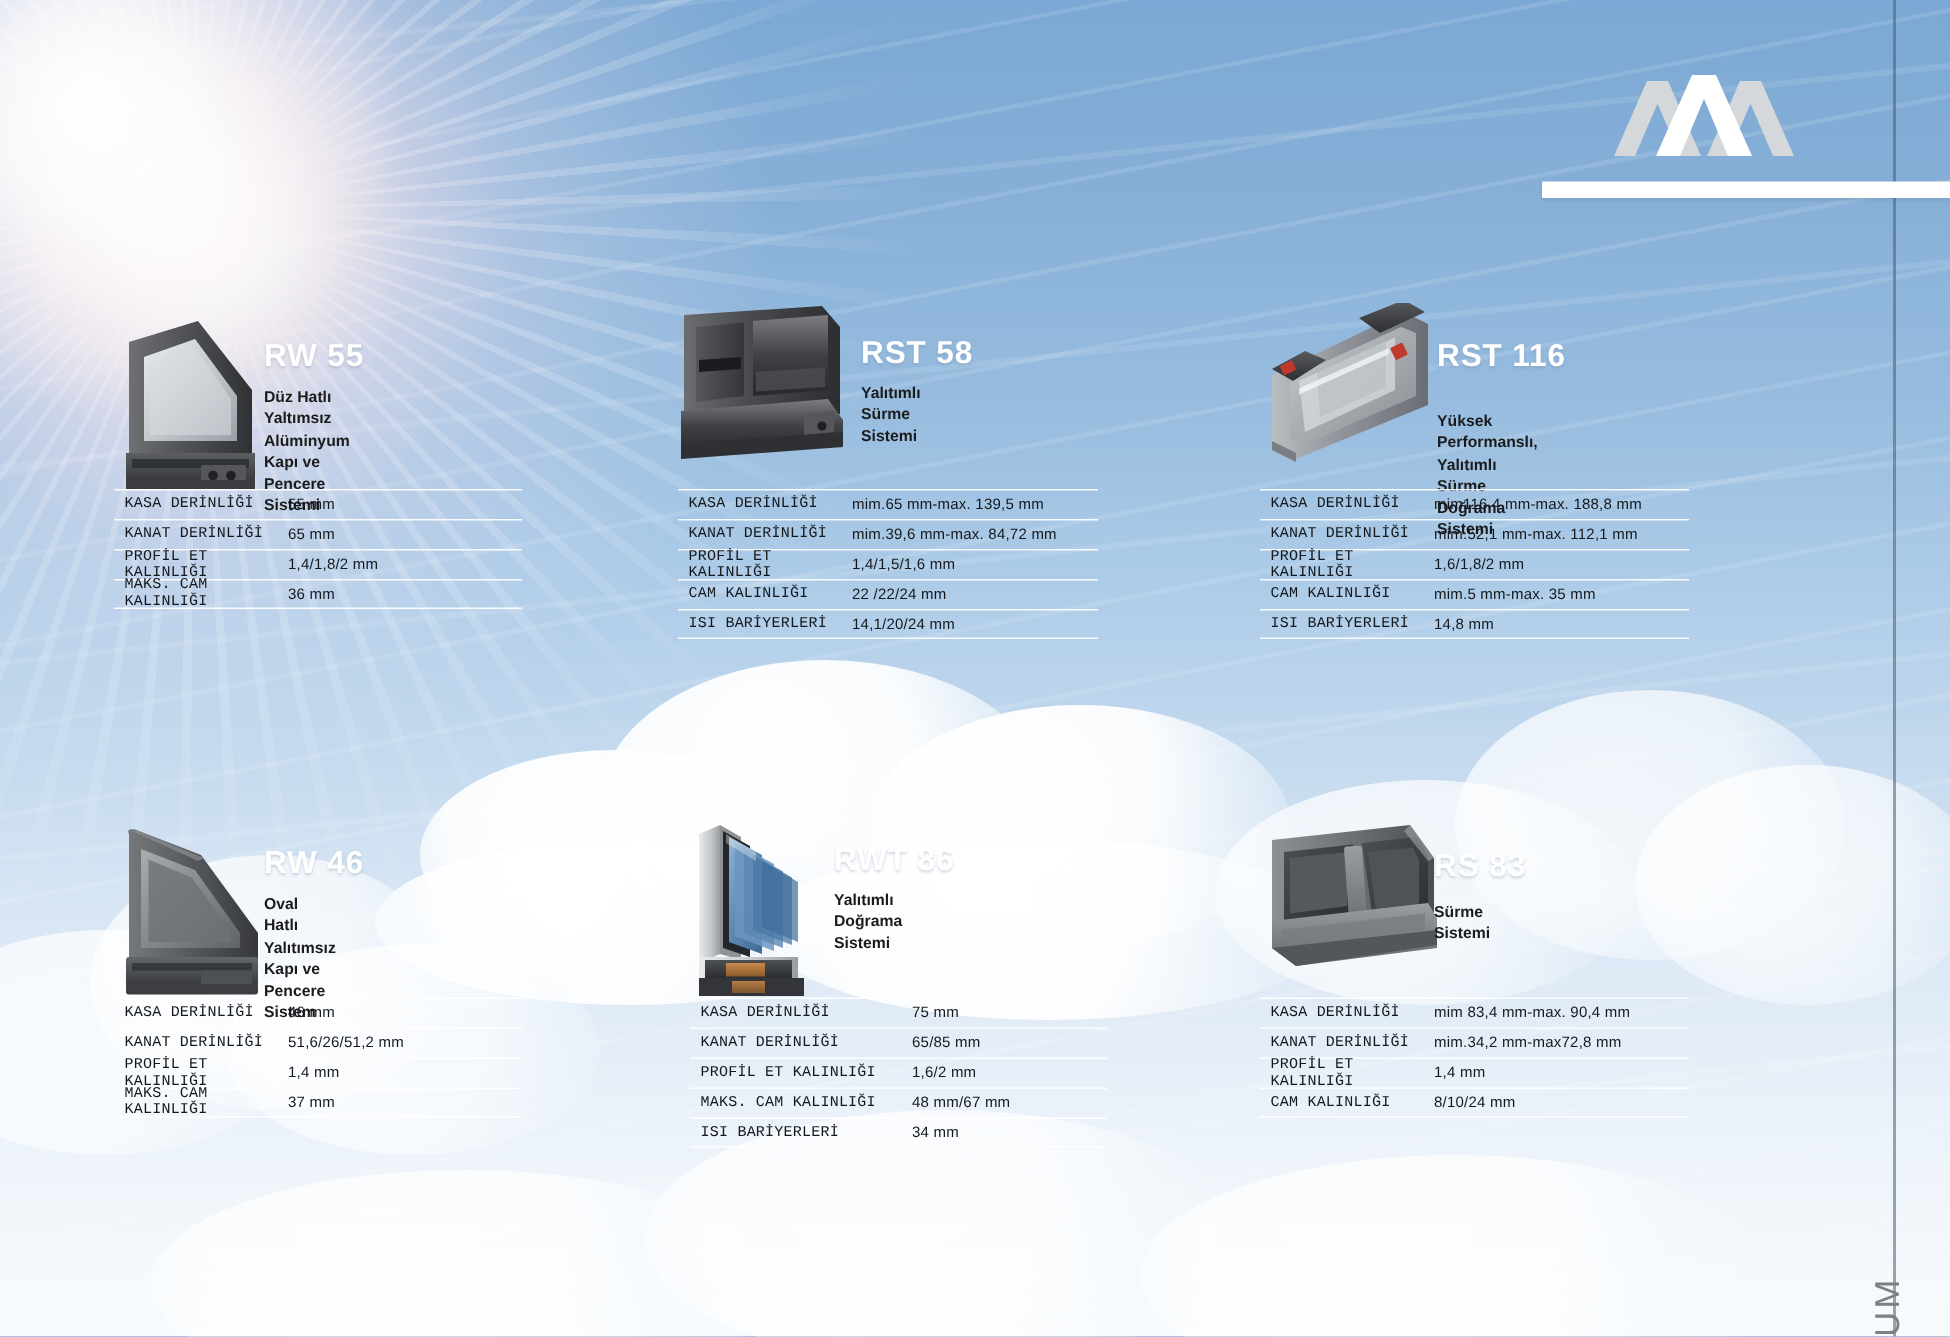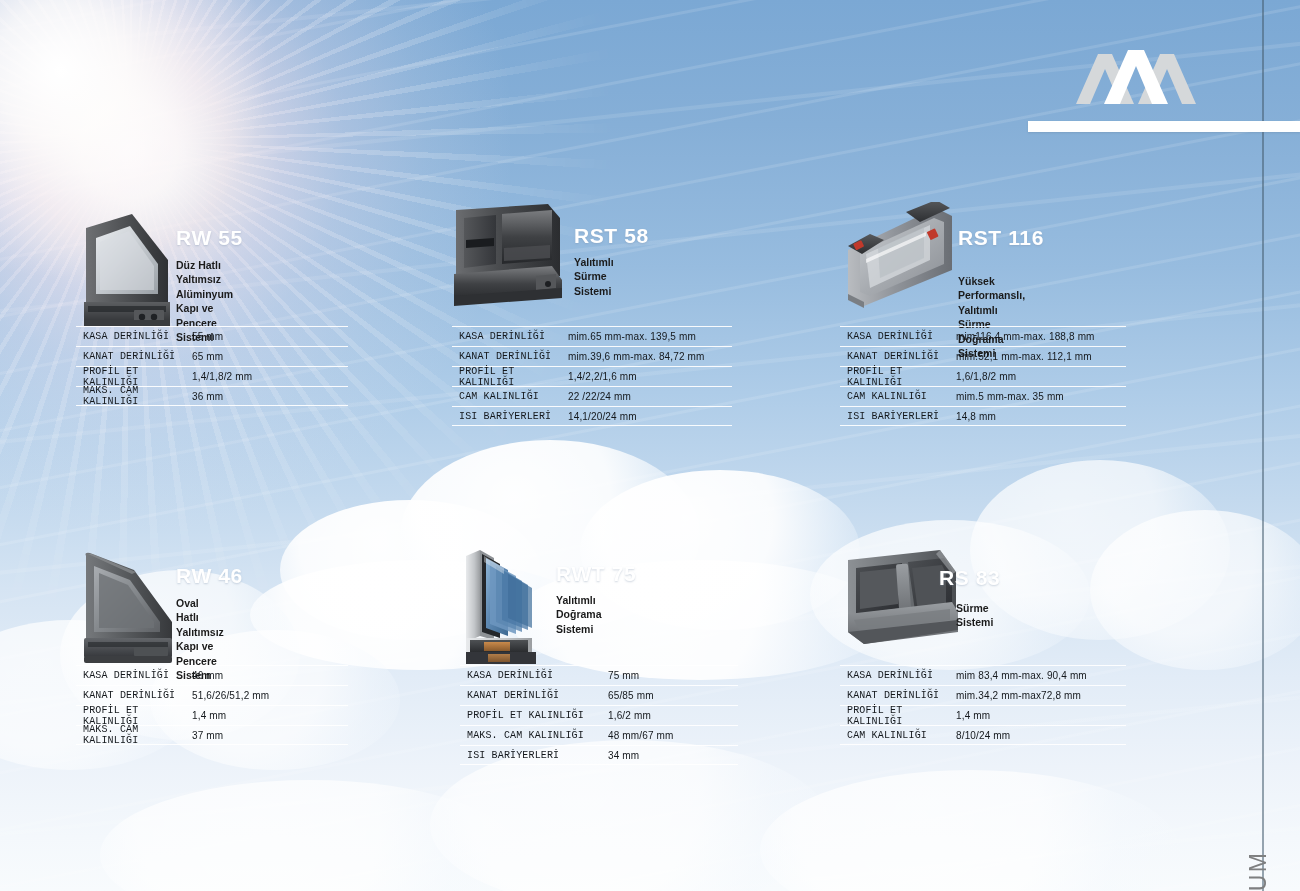--- a/index.html
+++ b/index.html
@@ -327,21 +327,21 @@
       <div class="row">
           <span class="k" style="width:116px">KASA DERİNLİĞİ</span>
           <span class="v">mim.65 mm-max. 139,5 mm</span>
         </div>
       <div class="row">
           <span class="k" style="width:116px">KANAT DERİNLİĞİ</span>
           <span class="v">mim.39,6 mm-max. 84,72 mm</span>
         </div>
       <div class="row">
           <span class="k" style="width:116px">PROFİL ET KALINLIĞI</span>
-          <span class="v">1,4/2,2/1,6 mm</span>
+          <span class="v">1,4/1,5/1,6 mm</span>
         </div>
       <div class="row">
           <span class="k" style="width:116px">CAM KALINLIĞI</span>
           <span class="v">22 /22/24 mm</span>
         </div>
       <div class="row">
           <span class="k" style="width:116px">ISI BARİYERLERİ</span>
           <span class="v">14,1/20/24  mm</span>
         </div>
     </div>
@@ -496,21 +496,21 @@
           <path d="M42 26 L68 41 L68 86 L42 76 Z" fill="#4a78a5" opacity=".75"></path>
           <path d="M48 30 L72 44 L72 84 L48 74 Z" fill="#3f6d9a" opacity=".7"></path>
           <path d="M24 12 L44 24 L44 30 L24 18 Z" fill="#ffffff" opacity=".35"></path>
           <rect x="6" y="94" width="66" height="16" fill="url(#g75f)"></rect>
           <rect x="10" y="96" width="58" height="12" fill="url(#g75d)"></rect>
           <rect x="24" y="98" width="26" height="9" fill="url(#g75w)"></rect>
           <rect x="6" y="108" width="70" height="12" fill="#33353a"></rect>
           <rect x="28" y="110" width="22" height="8" fill="url(#g75w)" opacity=".85"></rect>
         </svg>
       </div>
-      <div class="prod-title" style="left:104px; top:34px;">RWT 75</div>
+      <div class="prod-title" style="left:104px; top:34px;">RWT 86</div>
       <div class="prod-sub" style="left:104px; top:65px;">Yalıtımlı Doğrama
 Sistemi</div>
     </div>
     <div class="spec" style="left:8px; top:137px; width:278px;">
       <div class="row">
           <span class="k" style="width:148px">KASA DERİNLİĞİ</span>
           <span class="v">75 mm</span>
         </div>
       <div class="row">
           <span class="k" style="width:148px">KANAT DERİNLİĞİ</span>
@@ -555,21 +555,21 @@
           <path d="M20 26 L58 22 L58 58 L20 63 Z" fill="#55585c"></path>
           <path d="M68 16 L104 12 L112 24 L112 66 L76 72 Z" fill="url(#g83d)"></path>
           <path d="M72 22 L102 19 L106 27 L106 62 L78 66 Z" fill="#4f5256"></path>
           <rect x="58" y="18" width="12" height="60" rx="2" fill="url(#g83p)" transform="rotate(-4 64 48)"></rect>
           <path d="M8 68 L112 56 L118 66 L118 86 L24 98 L8 86 Z" fill="url(#g83p)"></path>
           <path d="M14 74 L110 63 L110 74 L20 86 Z" fill="#797d81" opacity=".8"></path>
           <path d="M8 86 L118 74 L118 84 L24 98 Z" fill="#53565a"></path>
           <path d="M100 4 L116 26 L112 28 L96 8 Z" fill="#b4b8bc" opacity=".5"></path>
         </svg>
       </div>
-      <div class="prod-title" style="left:99px; top:38px;">RS 83</div>
+      <div class="prod-title" style="left:116px; top:38px;">RS 83</div>
       <div class="prod-sub" style="left:116px; top:73px;">Sürme Sistemi</div>
     </div>
     <div class="spec" style="left:0px; top:137px; width:286px;">
       <div class="row">
           <span class="k" style="width:116px">KASA DERİNLİĞİ</span>
           <span class="v">mim 83,4 mm-max. 90,4 mm</span>
         </div>
       <div class="row">
           <span class="k" style="width:116px">KANAT DERİNLİĞİ</span>
           <span class="v">mim.34,2 mm-max72,8 mm</span>

